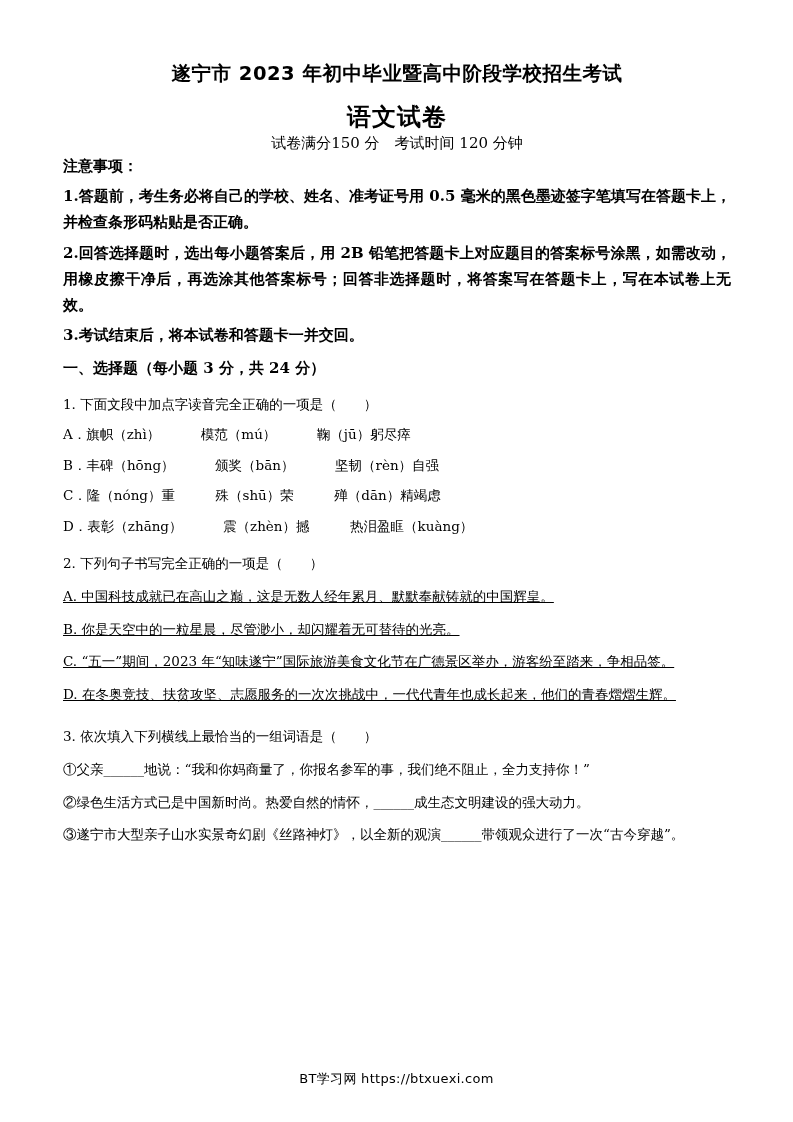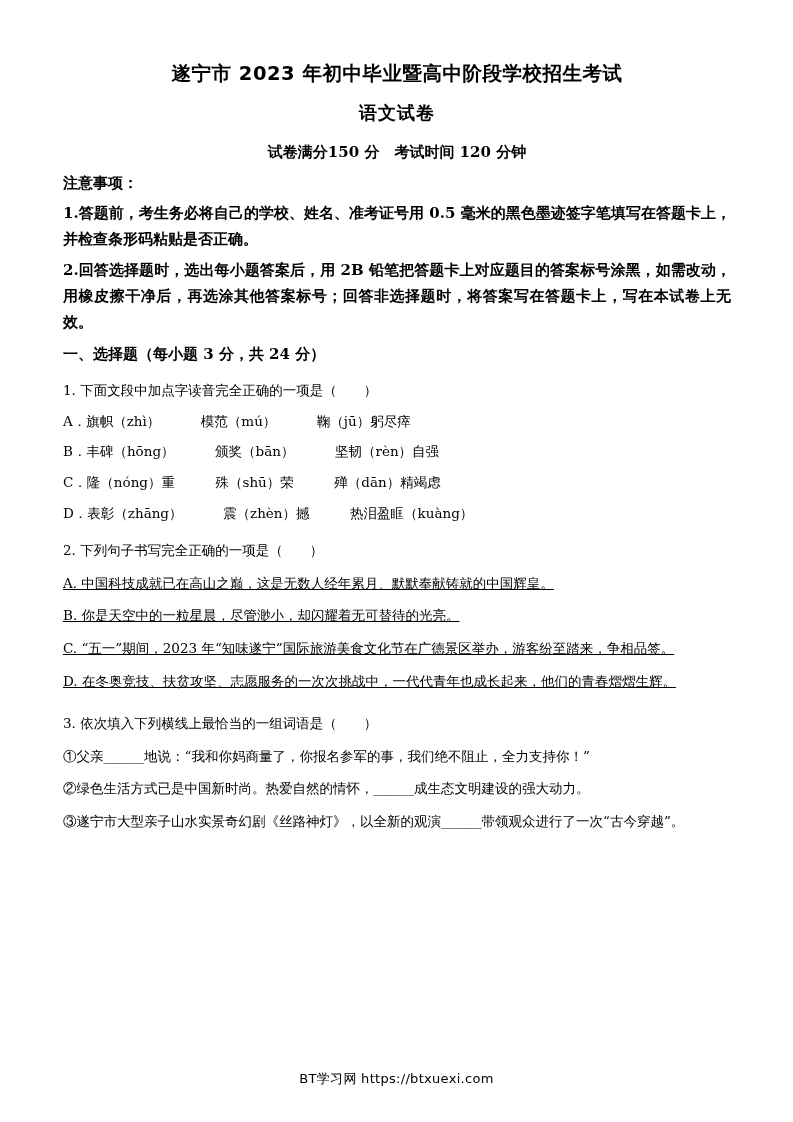--- a/index.html
+++ b/index.html
@@ -32,32 +32,32 @@
   .title-main {
     text-align: center;
     font-size: 19.5px;
     font-weight: bold;
     letter-spacing: 0.5px;
     font-family: "DejaVu Sans", "Liberation Sans", sans-serif;
     margin-bottom: 14px;
   }
   .title-sub {
     text-align: center;
-    font-size: 18px;
+    font-size: 24px;
     font-weight: bold;
     letter-spacing: 1px;
     font-family: "DejaVu Sans", "Liberation Sans", sans-serif;
-    margin-bottom: 18px;
+    margin-bottom: 1px;
   }
   .title-info {
     text-align: center;
     font-size: 15px;
-    font-weight: bold;
+    font-weight: normal;
     font-family: "DejaVu Serif", "Liberation Serif", serif;
-    margin-bottom: 12px;
+    margin-bottom: 4px;
   }
   .notice-head {
     font-size: 15px;
     font-weight: bold;
     font-family: "DejaVu Serif", "Liberation Serif", serif;
     margin-bottom: 7px;
   }
   .notice-p {
     font-size: 15px;
     font-weight: bold;
@@ -120,20 +120,21 @@
 <div class="page">
   <div class="content">
 
     <div class="title-main">遂宁市 2023 年初中毕业暨高中阶段学校招生考试</div>
     <div class="title-sub">语文试卷</div>
     <div class="title-info">试卷满分150 分　考试时间 120 分钟</div>
 
     <div class="notice-head">注意事项：</div>
     <div class="notice-p">1.答题前，考生务必将自己的学校、姓名、准考证号用 0.5 毫米的黑色墨迹签字笔填写在答题卡上，并检查条形码粘贴是否正确。</div>
     <div class="notice-p">2.回答选择题时，选出每小题答案后，用 2B 铅笔把答题卡上对应题目的答案标号涂黑，如需改动，用橡皮擦干净后，再选涂其他答案标号；回答非选择题时，将答案写在答题卡上，写在本试卷上无效。</div>
+    <div class="notice-p">3.考试结束后，将本试卷和答题卡一并交回。</div>
 
     <div class="section-head">一、选择题（每小题 3 分，共 24 分）</div>
 
     <div class="q-line">1. 下面文段中加点字读音完全正确的一项是（　　）</div>
     <div class="opt-row">A．旗帜（zhì）　　　模范（mú）　　　鞠（jū）躬尽瘁</div>
     <div class="opt-row">B．丰碑（hōng）　　　颁奖（bān）　　　坚韧（rèn）自强</div>
     <div class="opt-row">C．隆（nóng）重　　　殊（shū）荣　　　殚（dān）精竭虑</div>
     <div class="opt-row">D．表彰（zhāng）　　　震（zhèn）撼　　　热泪盈眶（kuàng）</div>
 
     <div class="q-line" style="margin-top:16px">2. 下列句子书写完全正确的一项是（　　）</div>

